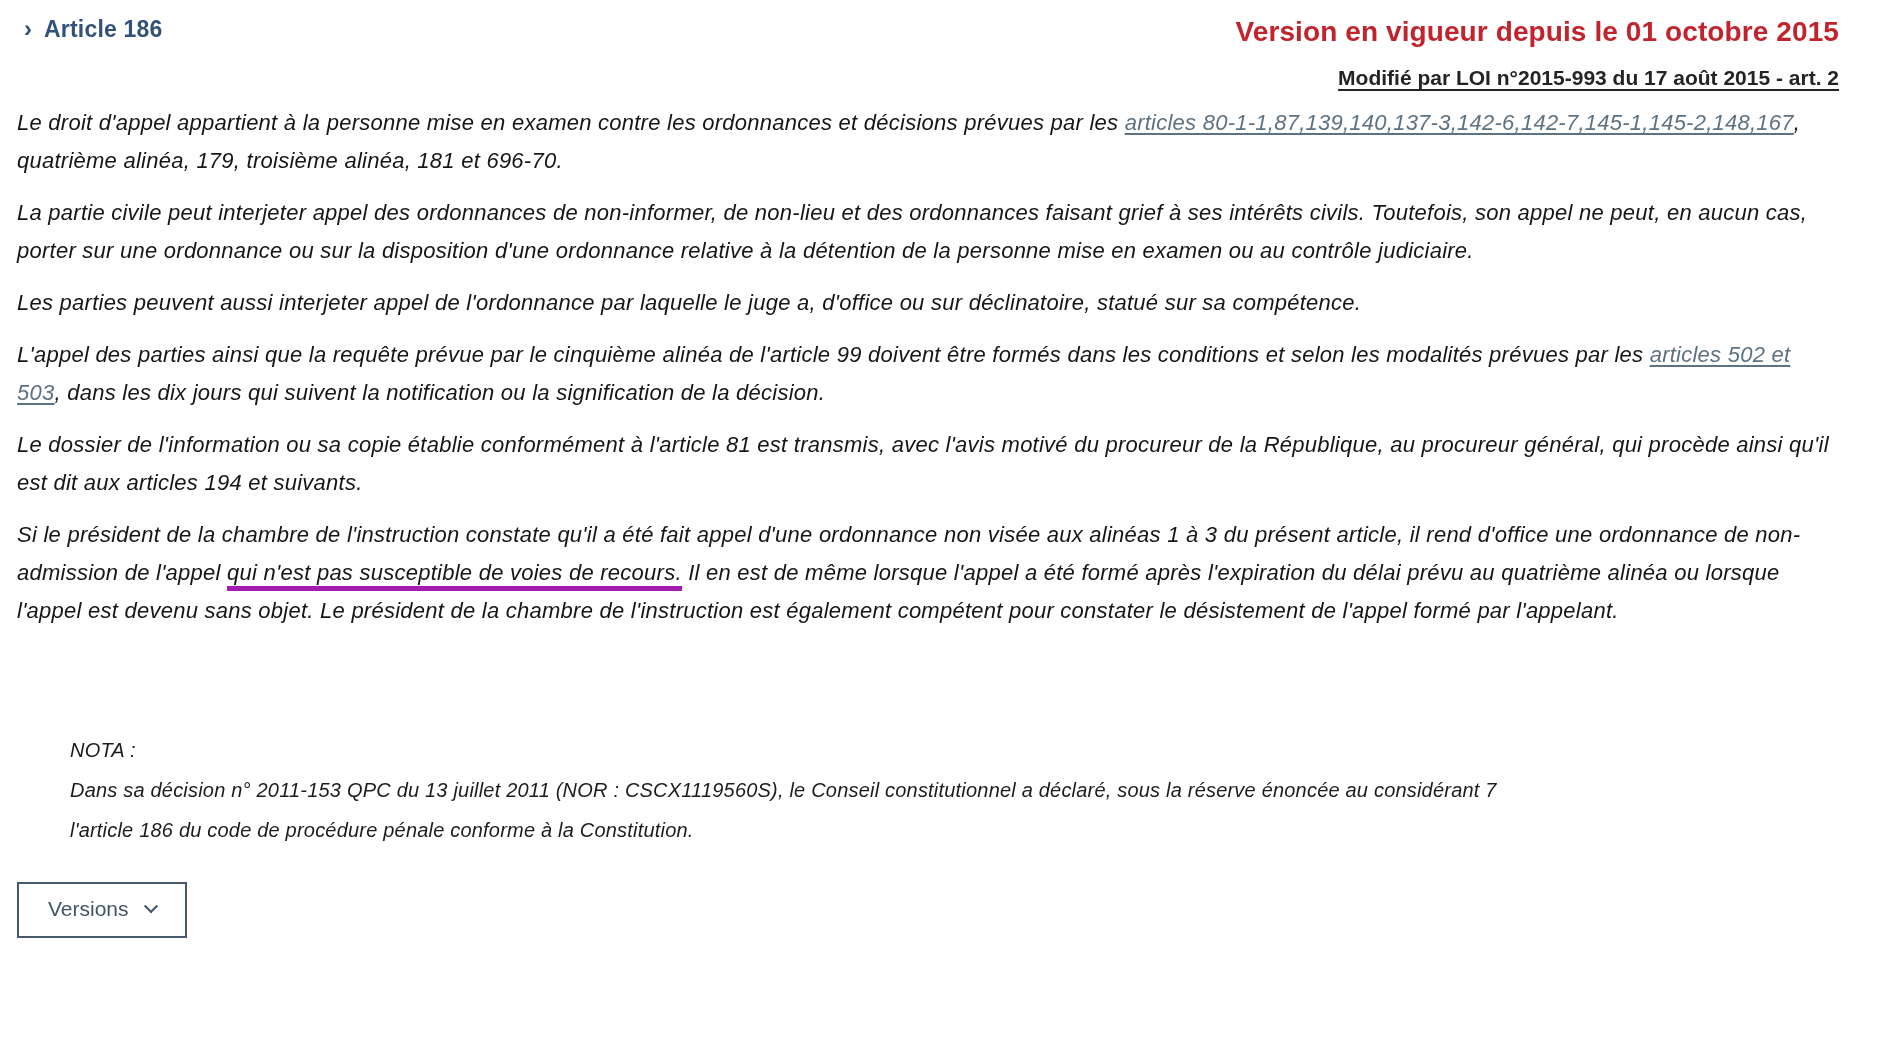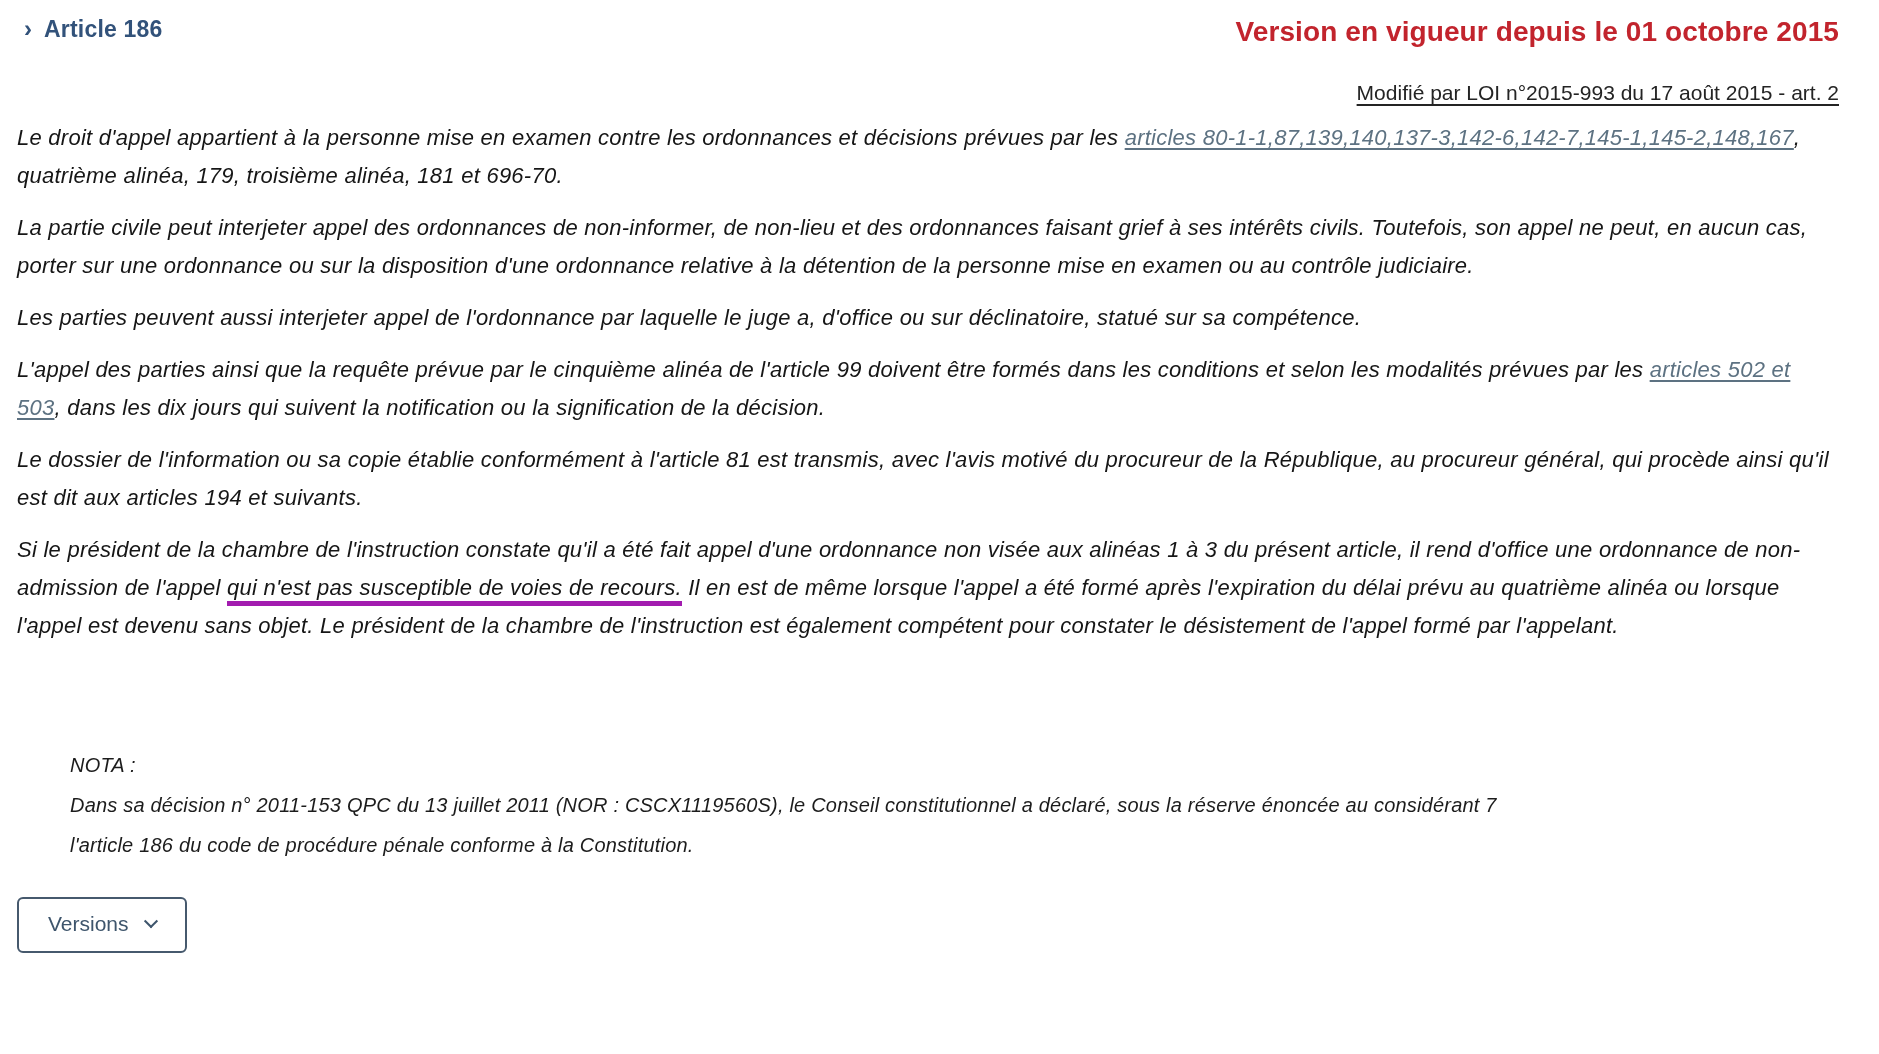--- a/index.html
+++ b/index.html
@@ -21,22 +21,22 @@
   }
   h1.article-title {
     color: #32527a; font-size: 23px; font-weight: bold;
     letter-spacing: 0.2px; line-height: 1.2;
   }
   .right-meta { text-align: right; }
   .version-status {
     color: #c2242d; font-size: 28px; font-weight: bold; letter-spacing: 0.1px;
   }
   .modified-link {
-    display: inline-block; margin-top: 15px;
-    color: #242424; font-size: 21px; font-weight: normal;
+    display: inline-block; margin-top: 0;
+    color: #242424; font-size: 21px; font-weight: bold;
     text-decoration: underline; text-underline-offset: 4px;
     cursor: pointer;
   }
 
   
   .article-body { margin-top: 12px; }
   .article-body p {
     font-size: 22px; line-height: 38px; letter-spacing: 0.25px;
     margin: 14px 0; color: #161616; font-style: italic;
   }
@@ -51,21 +51,21 @@
     margin-top: 100px; margin-left: 53px;
     font-style: italic; font-size: 20px; line-height: 40px;
     color: #1c1c1c; letter-spacing: 0.2px;
   }
 
   
   .footer-buttons { margin-top: 32px; display: flex; gap: 11px; }
   .drop-btn {
     display: inline-flex; align-items: center; gap: 17px;
     background: #ffffff;
-    border: 2px solid #46596d; border-radius: 6px;
+    border: 2px solid #46596d; border-radius: 0;
     color: #3e556c; font-size: 21px; font-family: "Liberation Sans", sans-serif;
     padding: 13px 29px 15px 29px;
     cursor: pointer;
   }
   .chev-down {
     width: 10px; height: 10px; flex: 0 0 auto;
     border-right: 2.5px solid currentColor; border-bottom: 2.5px solid currentColor;
     transform: rotate(45deg) translate(-2px,-2px);
     display: inline-block;
   }

